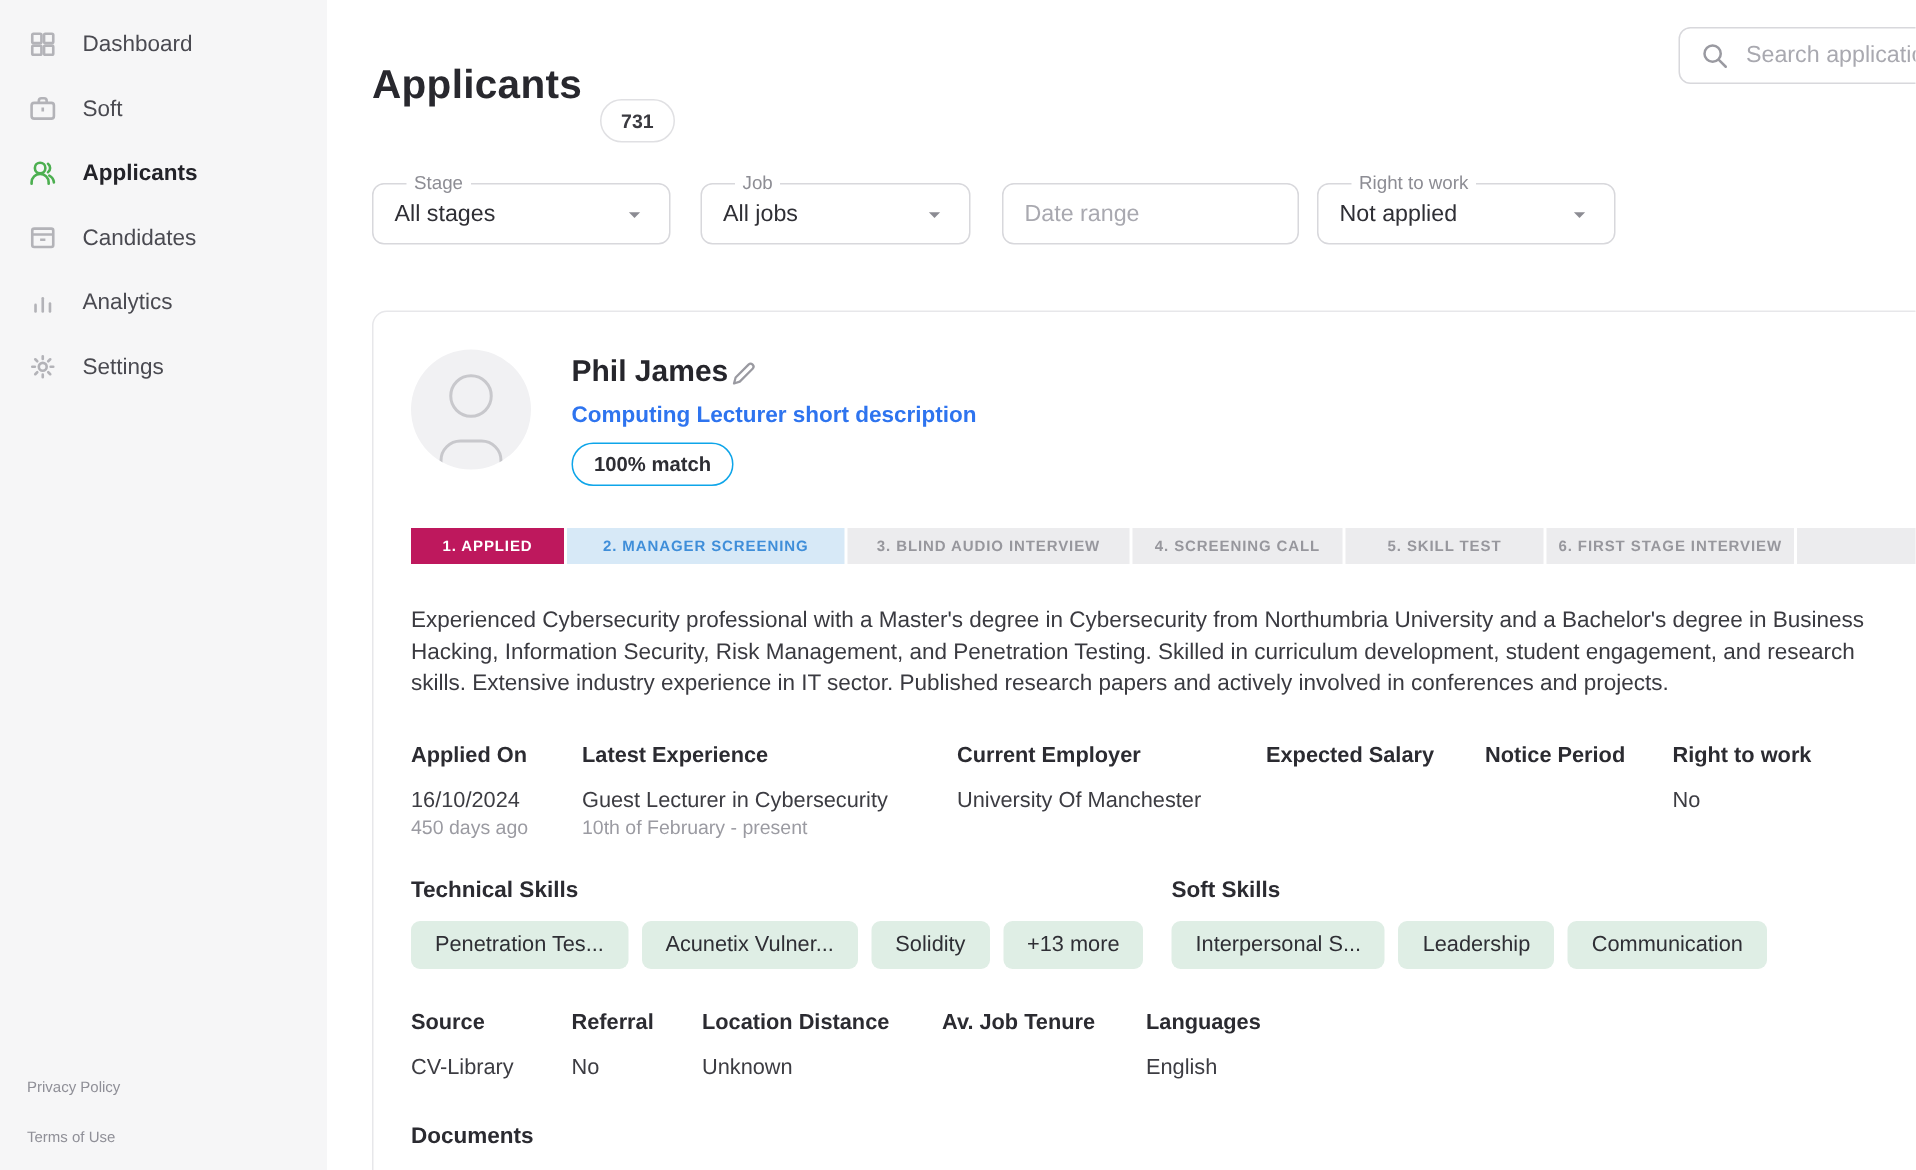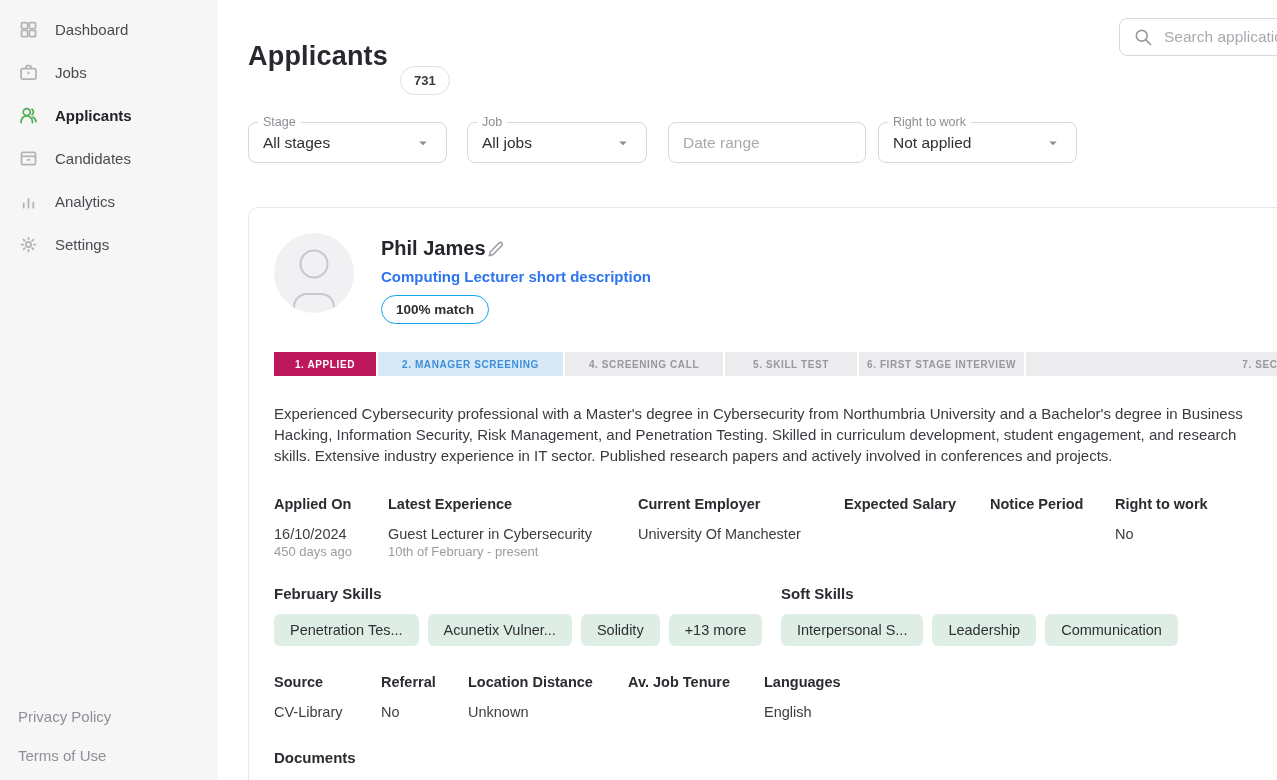--- a/index.html
+++ b/index.html
@@ -9,42 +9,42 @@
 
   
   .sidebar { width: 218px; min-width: 218px; height: 780px; background: #f6f6f7;
     display: flex; flex-direction: column; padding-top: 8px; }
   .nav-item { display: flex; align-items: center; gap: 16px; padding: 11px 10px 11px 18px;
     font-size: 15px; color: #4a4a51; cursor: pointer; }
   .nav-item .nav-icon { width: 21px; height: 21px; display: inline-flex; }
   .nav-item.active { color: #232329; font-weight: bold; }
   .sidebar-footer { margin-top: auto; padding: 0 0 16px 18px; display: flex;
     flex-direction: column; gap: 22px; }
-  .footer-link { font-size: 15px; color: #8f8f97; cursor: pointer; }
+  .footer-link { font-size: 10px; color: #8f8f97; cursor: pointer; }
 
   
   .main { flex: 1; padding: 18px 0 0 30px; position: relative; }
 
   .top-row { display: flex; align-items: flex-start; justify-content: space-between;
     padding-right: 29px; }
   .title-wrap { display: flex; align-items: center; gap: 12px; }
   .page-title { font-size: 27px; font-weight: bold; color: #28282e; letter-spacing: .2px; }
   .count-badge { border: 1px solid #e0e0e3; border-radius: 16px; background: #fff;
     padding: 6px 13px; font-size: 13px; font-weight: bold; color: #3a3a40; margin-top: 48px; }
   .search-box { position: relative; width: 500px; }
   .search-box input { width: 100%; height: 38px; border: 1px solid #d8d8dc; border-radius: 8px;
     padding: 0 14px 0 44px; font-size: 15.5px; color: #3a3a40; outline: none;
     font-family: "Liberation Sans", sans-serif; }
   .search-box input::placeholder { color: #a9a9b0; }
   .search-icon { position: absolute; left: 14px; top: 9px; width: 20px; height: 20px; }
 
   .filters { display: flex; margin-top: 27px; }
   .fld { position: relative; height: 41px; border: 1px solid #d8d8dc; border-radius: 8px;
     display: flex; align-items: center; padding: 0 14px; background: #fff; cursor: pointer; }
-  .fld .fld-label { position: absolute; top: -8px; left: 9px; background: #fff;
+  .fld .fld-label { position: absolute; top: -8px; left: 22px; background: #fff;
     padding: 0 5px; font-size: 12.5px; color: #8d8d94; }
   .fld .fld-value { font-size: 15.5px; color: #2f2f35; }
   .fld .caret { margin-left: auto; width: 18px; height: 18px; }
   .fld-stage { width: 199px; margin-right: 20px; }
   .fld-job   { width: 180px; margin-right: 21px; }
   .fld-date  { width: 198px; margin-right: 12px; }
   .fld-date input { border: none; outline: none; width: 100%; font-size: 15.5px;
     color: #3a3a40; font-family: "Liberation Sans", sans-serif; }
   .fld-date input::placeholder { color: #a9a9b0; }
   .fld-rtw   { width: 199px; }
@@ -116,21 +116,21 @@
     <span>Dashboard</span>
   </div>
   <div class="nav-item">
     <span class="nav-icon">
       <svg viewBox="0 0 24 24" fill="none" stroke="#b3b3b8" stroke-width="2">
         <rect x="3.5" y="7.5" width="17" height="12" rx="2"></rect>
         <path d="M9 7.5 V6 a2 2 0 0 1 2-2 h2 a2 2 0 0 1 2 2 v1.5"></path>
         <path d="M12 11 v3"></path>
       </svg>
       </span>
-    <span>Jobs</span>
+    <span>Soft</span>
   </div>
   <div class="nav-item active">
     <span class="nav-icon">
       <svg viewBox="0 0 24 24" fill="none" stroke="#4caf50" stroke-width="2" stroke-linecap="round">
         <circle cx="10" cy="8" r="4"></circle>
         <path d="M3.5 20 v-1 a6.5 6.5 0 0 1 13 0 v1"></path>
         <path d="M16 4.8 a4 4 0 0 1 0 6.4"></path>
         <path d="M20.5 19 a6.5 6.5 0 0 0 -3.5 -5.2"></path>
       </svg>
       </span>
@@ -237,21 +237,22 @@
             </svg></span>
         </div>
         <div class="headline">Computing Lecturer short description</div>
         <span class="match-badge">100% match</span>
       </div>
     </div>
 
     <div class="stages">
       <div class="stage active" style="width:102px">1. APPLIED</div>
       <div class="stage upnext" style="width:185px">2. MANAGER SCREENING</div>
-      <div class="stage todo" style="width:158px">4. SCREENING CALL</div>
+      <div class="stage todo" style="width:188px">3. BLIND AUDIO INTERVIEW</div>
+      <div class="stage todo" style="width:140px">4. SCREENING CALL</div>
       <div class="stage todo" style="width:132px">5. SKILL TEST</div>
       <div class="stage todo" style="width:165px">6. FIRST STAGE INTERVIEW</div>
       <div class="stage todo" style="flex:1">7. SECOND STAGE INTERVIEW</div>
     </div>
 
     <div class="summary">
       <div>Experienced Cybersecurity professional with a Master's degree in Cybersecurity from Northumbria University and a Bachelor's degree in Business</div>
       <div>Hacking, Information Security, Risk Management, and Penetration Testing. Skilled in curriculum development, student engagement, and research</div>
       <div>skills. Extensive industry experience in IT sector. Published research papers and actively involved in conferences and projects.</div>
     </div>
@@ -280,21 +281,21 @@
         <div class="dvalue"></div>
       </div>
       <div class="dcol dc6">
         <div class="dlabel">Right to work</div>
         <div class="dvalue">No</div>
       </div>
     </div>
 
     <div class="skills-row">
       <div class="skill-group sk-tech">
-        <div class="sk-title">February Skills</div>
+        <div class="sk-title">Technical Skills</div>
         <div class="chips">
           <span class="chip">Penetration Tes...</span>
           <span class="chip">Acunetix Vulner...</span>
           <span class="chip">Solidity</span>
           <span class="chip">+13 more</span>
         </div>
       </div>
       <div class="skill-group">
         <div class="sk-title">Soft Skills</div>
         <div class="chips">

